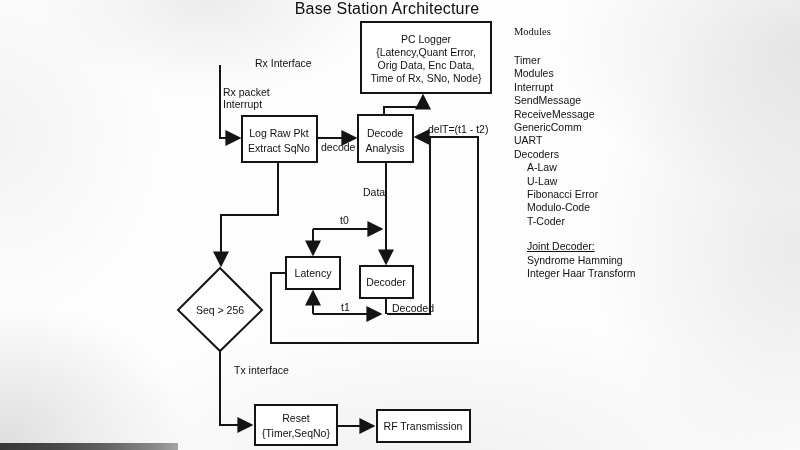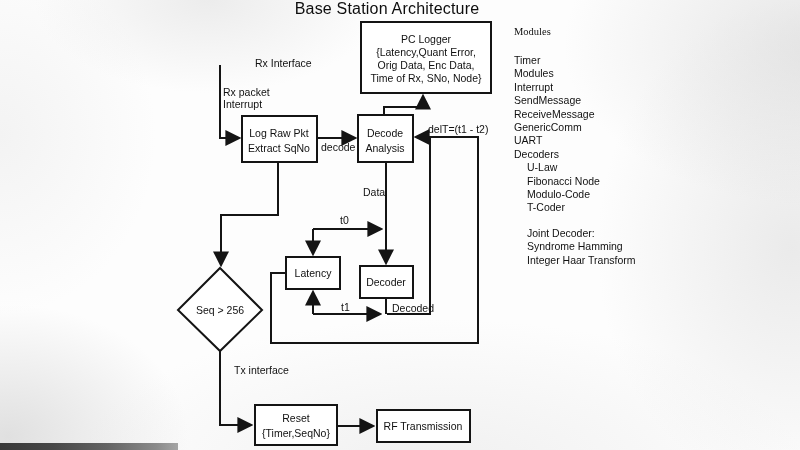--- a/index.html
+++ b/index.html
@@ -22,21 +22,21 @@
   svg.diagram{position:absolute;left:0;top:0;}
   svg .wire{fill:none;stroke:#141414;stroke-width:2;}
   svg .node-shape{fill:#ffffff;stroke:#141414;stroke-width:2;}
   svg text{font-family:"Liberation Sans",sans-serif;font-size:10.5px;fill:#111;}
   svg text.ctr{text-anchor:middle;}
   .modules{position:absolute;left:514px;top:26px;font-size:10.5px;}
   .mod-heading{margin:0 0 0 0;font-family:Liberation Serif, serif;}
   .mod-list{position:absolute;left:0;top:28px;}
   .mod-item{line-height:13.4px;white-space:nowrap;}
   .mod-item.indent{margin-left:13px;}
-  .mod-item.gap{margin-top:12px;}
+  .mod-item.gap{margin-top:12px;text-decoration:underline;}
   .bottom-strip{
     position:absolute;left:0;bottom:0;width:178px;height:7px;
     background:linear-gradient(90deg,#383838 0%,#474747 30%,#636363 60%,#8a8a8a 88%,#a5a5a5 100%);
   }
 </style>
 </head>
 <body>
 
 <div class="screen">
 
@@ -132,22 +132,23 @@
     <div class="mod-heading">Modules</div>
     <div class="mod-list">
       <div class="mod-item">Timer</div>
       <div class="mod-item">Modules</div>
       <div class="mod-item">Interrupt</div>
       <div class="mod-item">SendMessage</div>
       <div class="mod-item">ReceiveMessage</div>
       <div class="mod-item">GenericComm</div>
       <div class="mod-item">UART</div>
       <div class="mod-item">Decoders</div>
+      <div class="mod-item indent">A-Law</div>
       <div class="mod-item indent">U-Law</div>
-      <div class="mod-item indent">Fibonacci Node</div>
+      <div class="mod-item indent">Fibonacci Error</div>
       <div class="mod-item indent">Modulo-Code</div>
       <div class="mod-item indent">T-Coder</div>
       <div class="mod-item indent gap">Joint Decoder:</div>
       <div class="mod-item indent">Syndrome Hamming</div>
       <div class="mod-item indent">Integer Haar Transform</div>
     </div>
   </div>
 
   <div class="bottom-strip"></div>
 </div>

